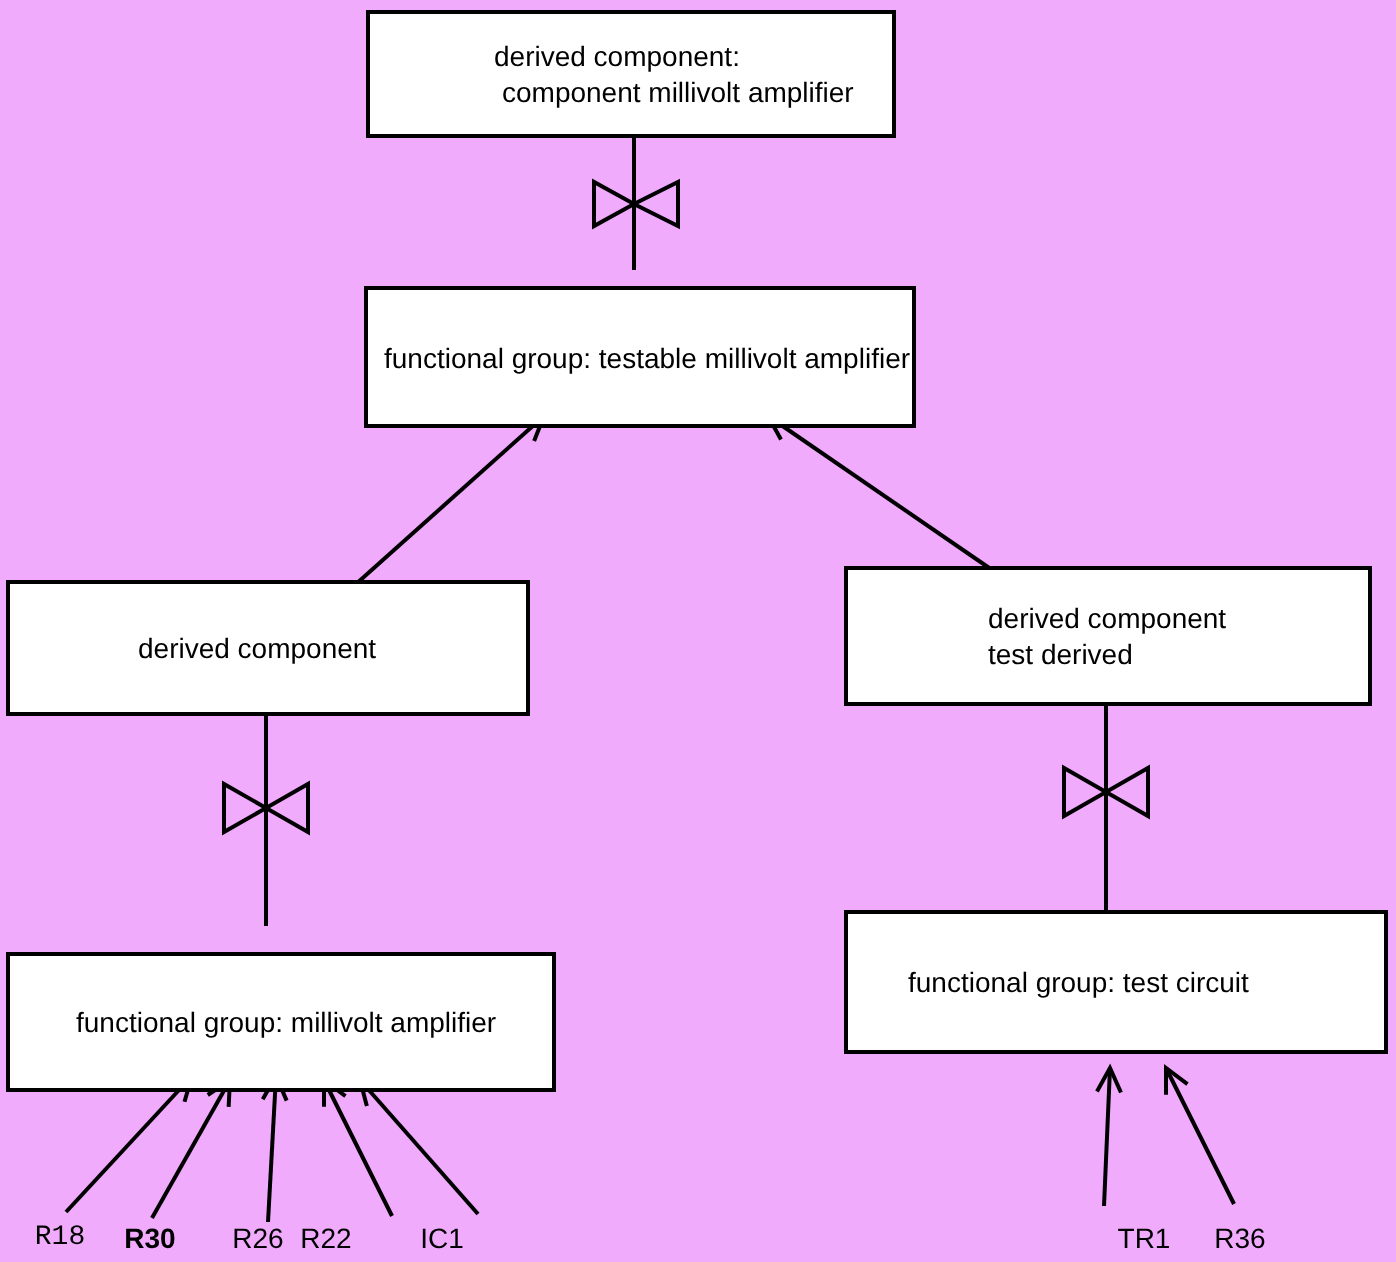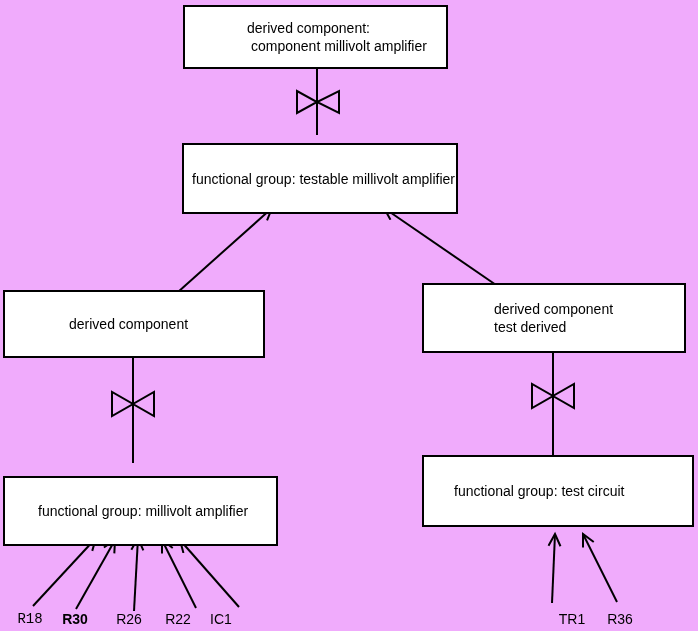--- a/index.html
+++ b/index.html
@@ -46,21 +46,21 @@
     top: 611px;
     width: 44px;
     text-align: center;
     font-size: 14px;
     line-height: 16px;
     white-space: nowrap;
   }
   .comp-r18 { left: 8px; font-family: Liberation Mono, monospace; }
   .comp-r30 { left: 53px; font-weight: bold; }
   .comp-r26 { left: 107px; }
-  .comp-r22 { left: 156px; }
+  .comp-r22 { left: 141px; }
   .comp-ic1 { left: 199px; }
   .comp-tr1 { left: 550px; }
   .comp-r36 { left: 598px; }
 </style>
 </head>
 <body>
 
 <div class="stage">
 
   <svg class="layer" width="698" height="631" viewBox="0 0 698 631">

